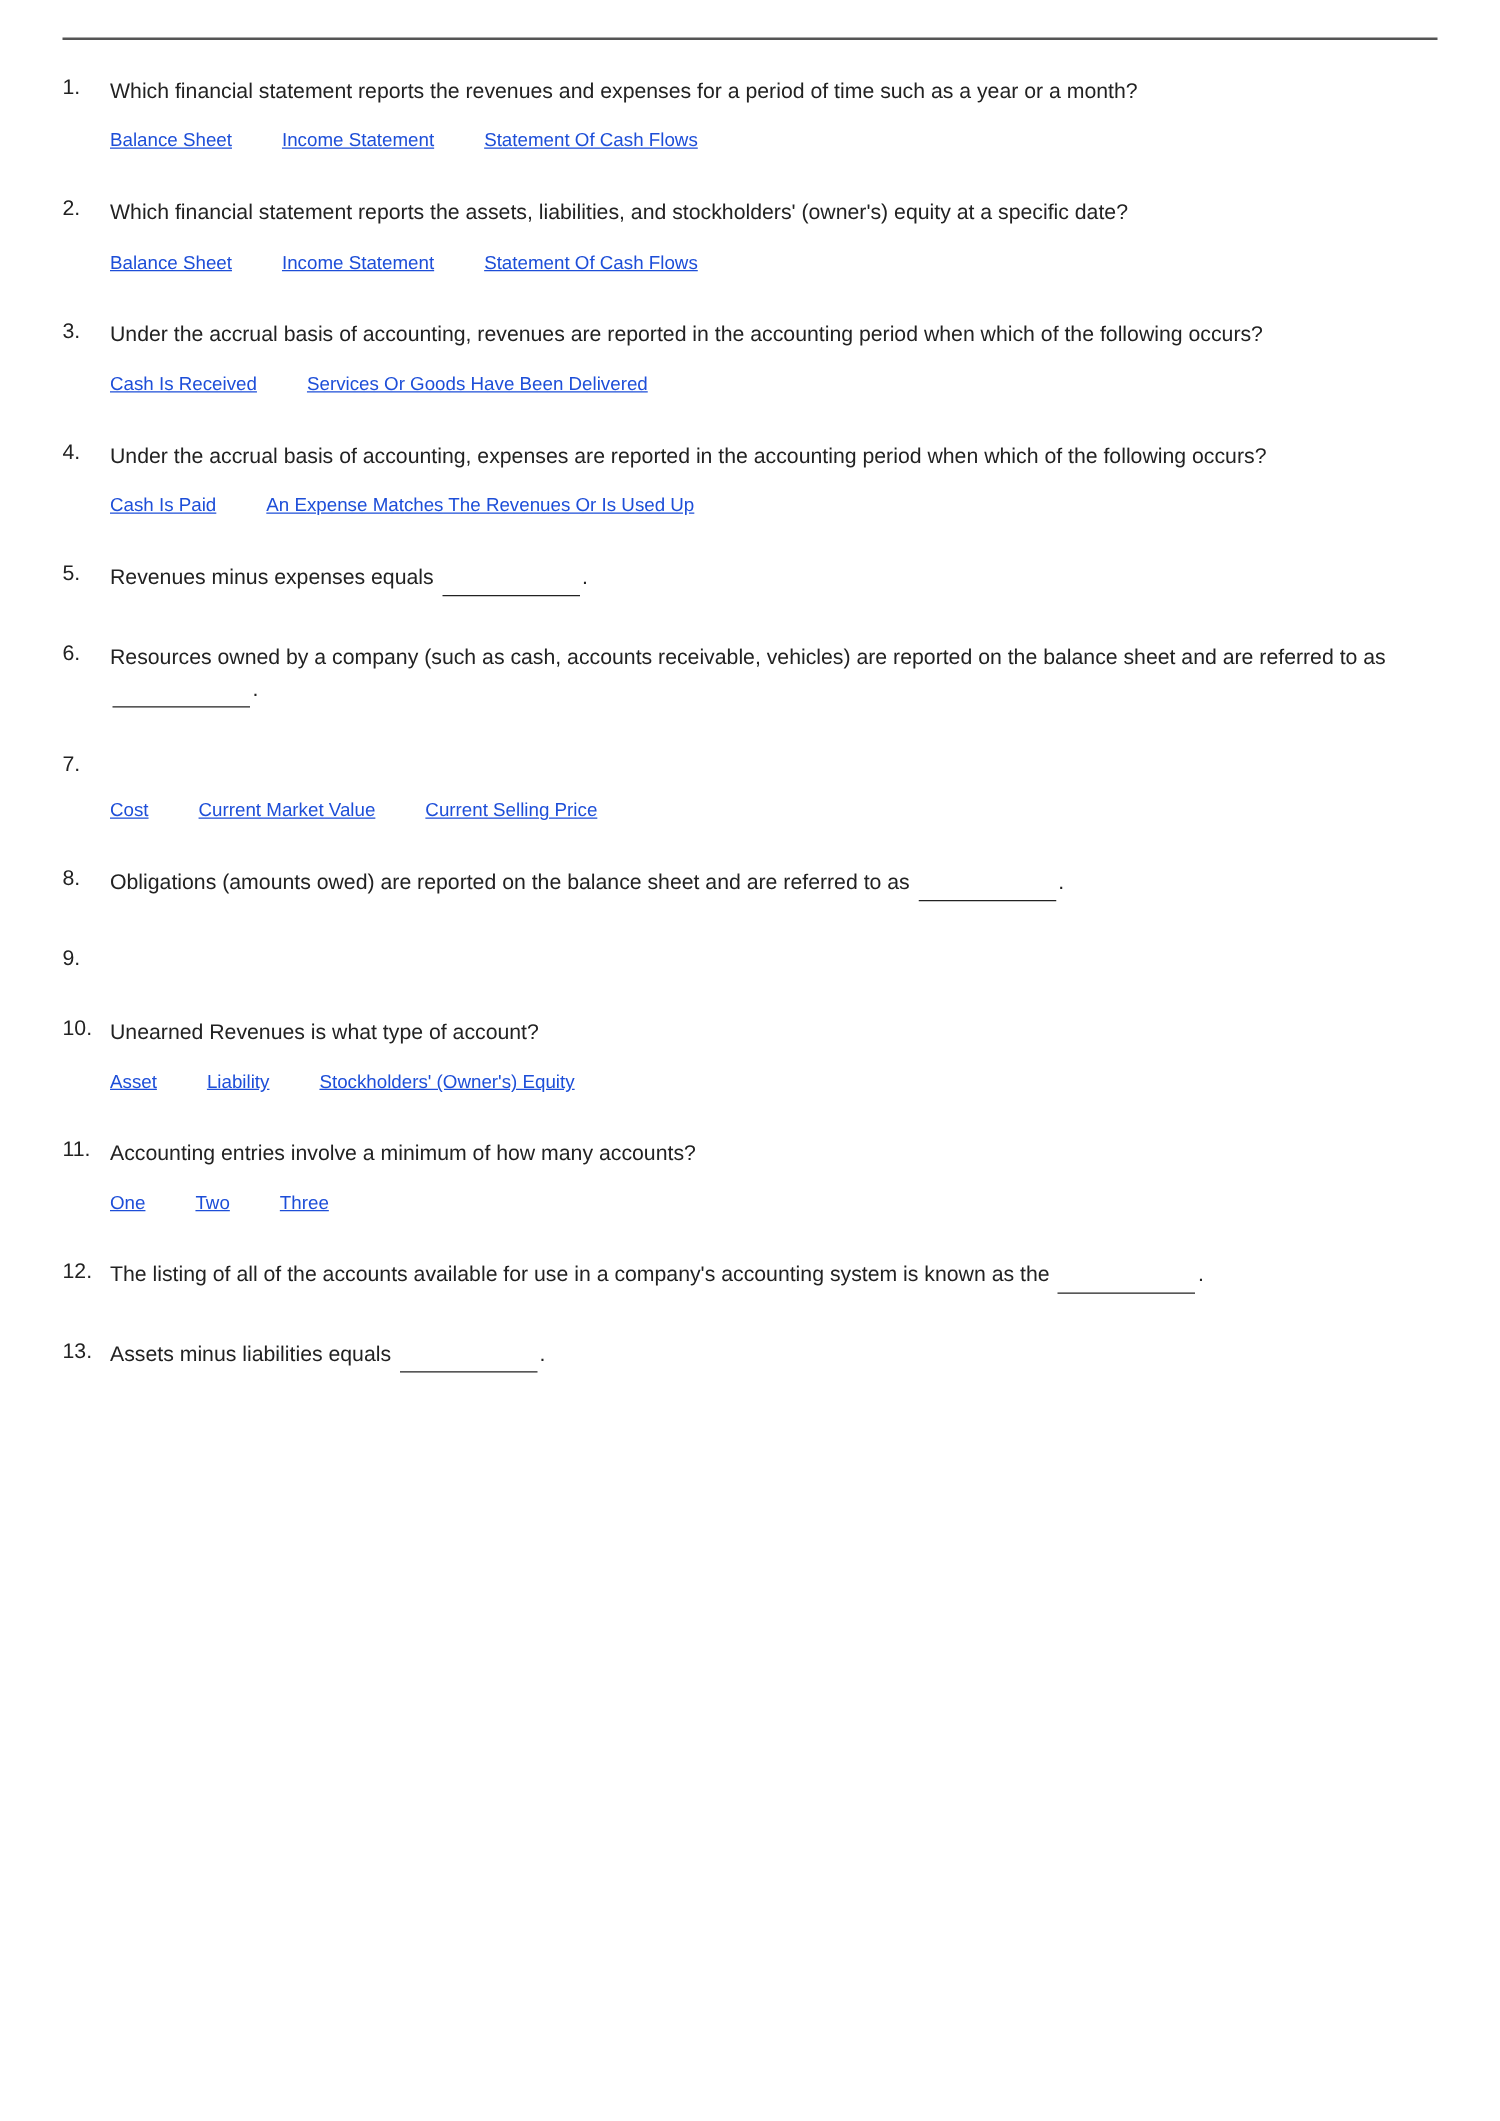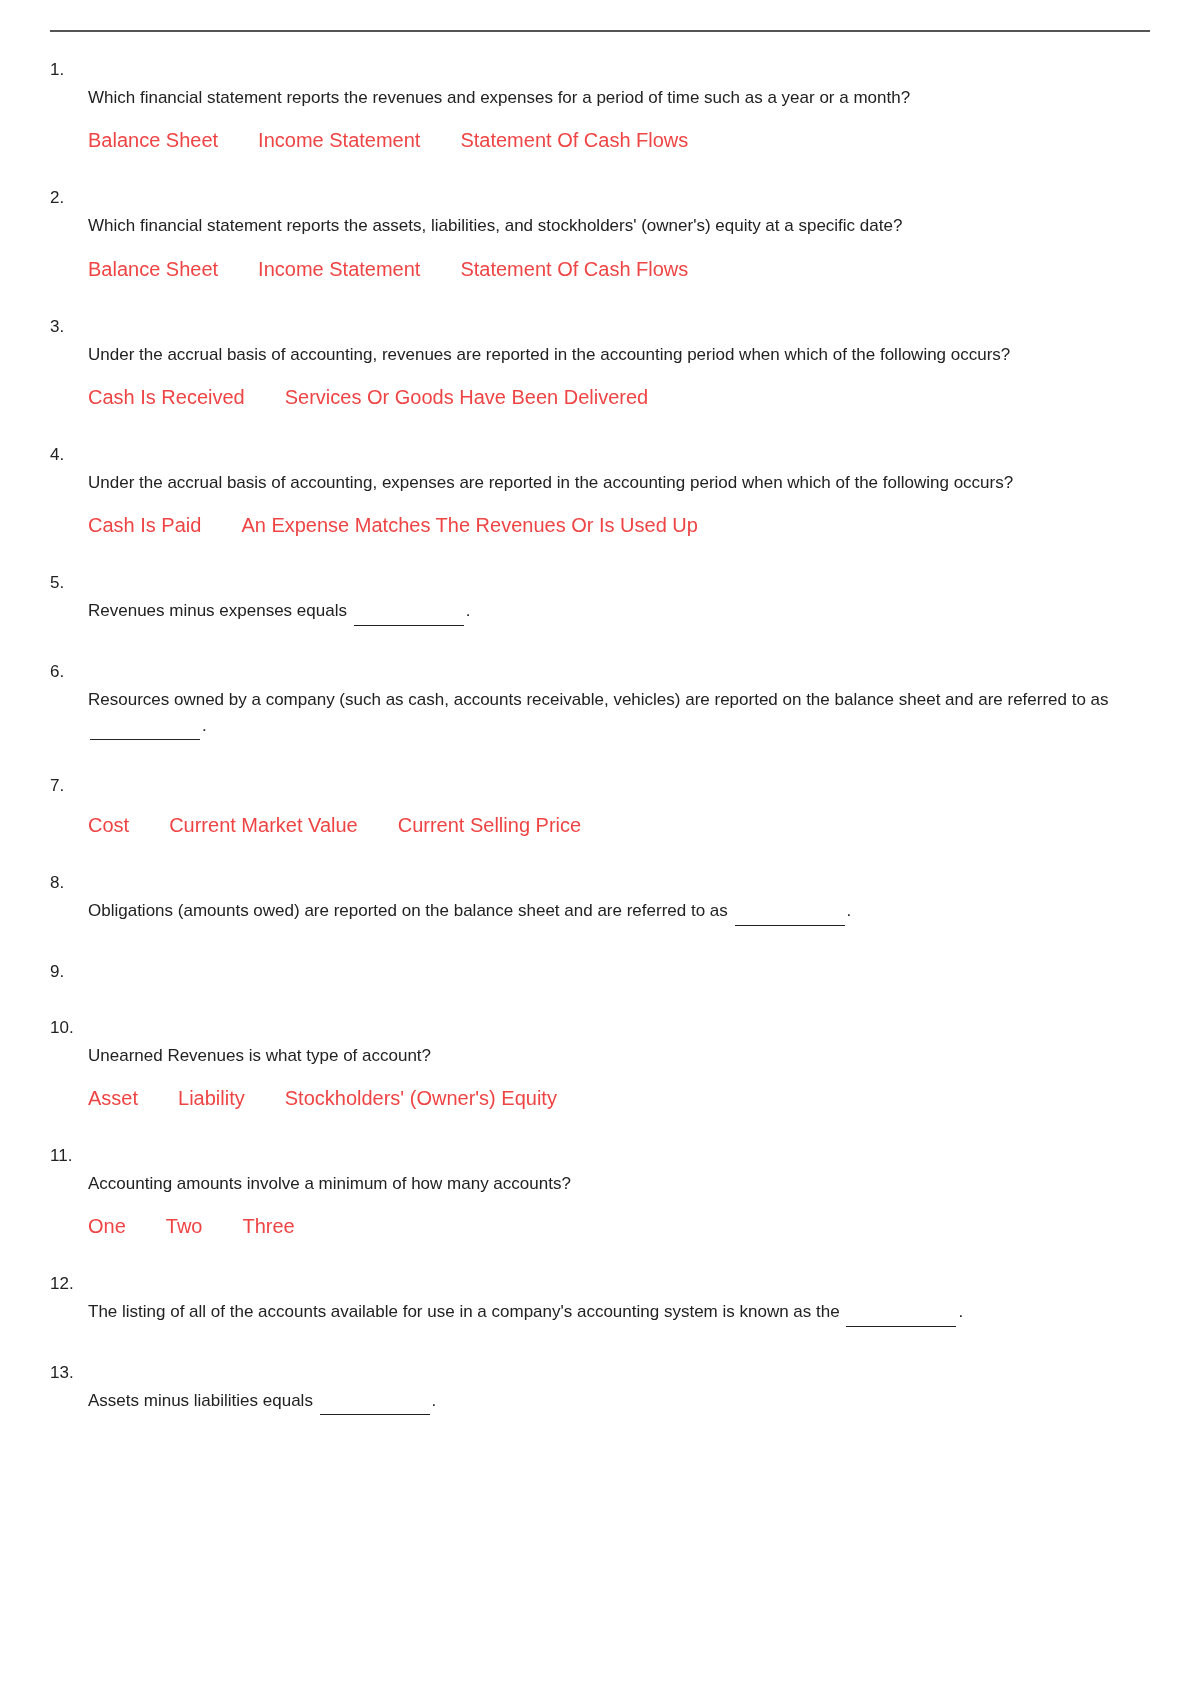--- a/index.html
+++ b/index.html
@@ -35,34 +35,34 @@
     .question-number {
       min-width: 28px;
       font-size: 17px;
       color: #222;
     }
 
     .question-text {
       font-size: 17px;
       line-height: 1.55;
       color: #222;
-      margin-top: 25px;
     }
 
     .options-row {
       display: flex;
       flex-direction: row;
       gap: 40px;
       margin-left: 38px;
       flex-wrap: wrap;
     }
 
     .option-link {
-      color: #ef4444;
-      font-size: 20px;
+      color: #1d4ed8;
+      text-decoration: underline;
+      font-size: 15px;
       cursor: pointer;
     }
 
     .blank {
       display: inline-block;
       border-bottom: 1.5px solid #222;
       min-width: 80px;
       margin: 0 2px;
     }
 
@@ -158,21 +158,21 @@
       </div>
       <div class="options-row">
         <span class="option-link">Asset</span>
         <span class="option-link">Liability</span>
         <span class="option-link">Stockholders' (Owner's) Equity</span>
       </div>
     </div>
     <div class="question-block">
       <div class="question-row">
         <span class="question-number">11.</span>
-        <span class="question-text">Accounting amounts involve a minimum of how many accounts?</span>
+        <span class="question-text">Accounting entries involve a minimum of how many accounts?</span>
       </div>
       <div class="options-row">
         <span class="option-link">One</span>
         <span class="option-link">Two</span>
         <span class="option-link">Three</span>
       </div>
     </div>
     <div class="question-block">
       <div class="question-row">
         <span class="question-number">12.</span>

